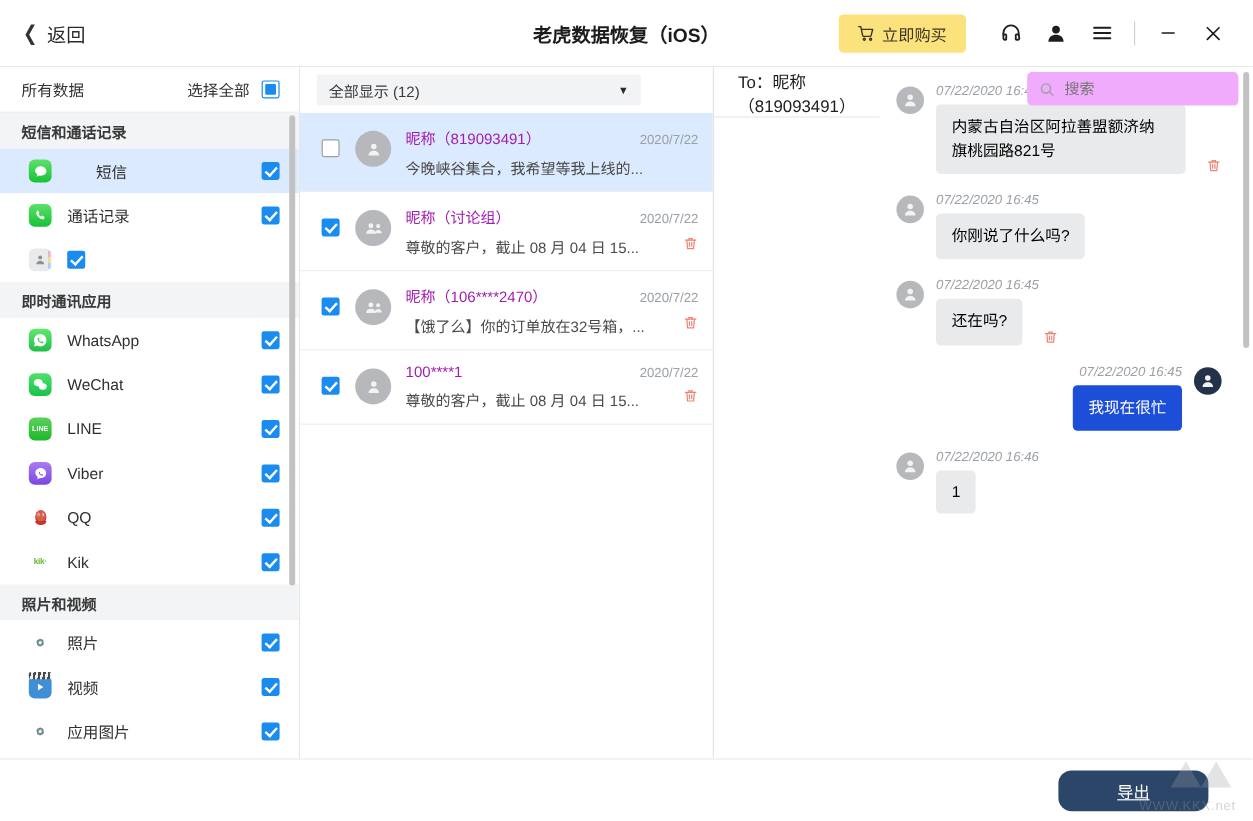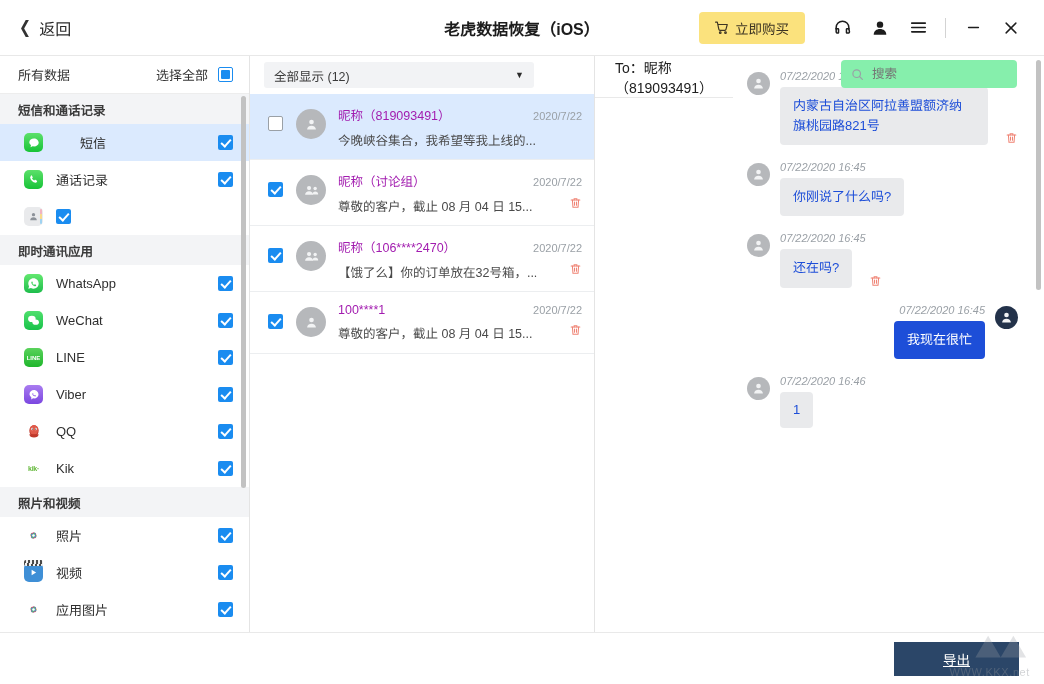--- a/index.html
+++ b/index.html
@@ -166,35 +166,35 @@
     width: 23px; height: 23px; flex: 0 0 23px; border-radius: 50%; background: #b6b8bb;
     display: flex; align-items: center; justify-content: center; margin-top: 2px;
   }
   .c-avatar.self { background: #23324a; }
   .c-col { margin-left: 10px; max-width: 320px; }
   .c-col.right { margin-left: 0; margin-right: 10px; text-align: right; }
   .c-time { font-size: 11px; color: #9aa0a6; margin-bottom: 5px; font-style: italic; }
   .bubble-line { display: flex; align-items: flex-end; gap: 9px; }
   .bubble-line.right { justify-content: flex-end; }
   .bubble {
-    background: #e9eaec; color: #1d4ed8; border-radius: 4px; padding: 9px 13px;
+    background: #e9eaec; color: #000000; border-radius: 4px; padding: 9px 13px;
     font-size: 13px; line-height: 1.55; max-width: 240px; word-break: break-all; text-align: left;
   }
   .bubble.self { background: #1d4ed8; color: #ffffff; border-radius: 4px; }
   .bubble.tiny { padding: 8px 13px; min-width: 26px; }
 
   
   .footer {
     height: 52px; flex: 0 0 52px; background: #fff; border-top: 1px solid #e9e9e9;
     display: flex; align-items: center; justify-content: flex-end; padding-right: 20px;
     position: relative; z-index: 3;
   }
   .export-btn {
-    width: 125px; height: 34px; background: #2b4668; color: #fff; border: none; border-radius: 0;
-    font-size: 13.5px; cursor: pointer; font-family: inherit; margin-right: 5px; text-decoration: underline;
+    width: 125px; height: 34px; background: #2b4668; color: #fff; border: none; border-radius: 11px;
+    font-size: 13.5px; cursor: pointer; font-family: inherit; margin-right: 17px; text-decoration: underline;
   }
   
   .watermark {
     position: absolute; right: 8px; bottom: 4px; width: 120px; height: 76px;
     pointer-events: none; z-index: 9; opacity: 0.38;
   }
   .wm-txt {
     position: absolute; bottom: 2px; right: 6px; font-size: 11px; color: #8b8f95;
     letter-spacing: 0.6px; font-family: "Liberation Sans", sans-serif;
   }
@@ -628,21 +628,21 @@
           </div>
         <div class="chat-scrollbar"></div>
       </div>
     </div>
   </div>
 
   <div class="footer">
     <button class="export-btn">导出</button>
   </div>
 
-  <div style="position:absolute; right:27px; top:60px; width:176px; height:28px; background:#86efac;
+  <div style="position:absolute; right:12px; top:60px; width:176px; height:28px; background:#f0abfc;
               border-radius:4px; display:flex; align-items:center; padding:0 10px; gap:8px;">
     <svg width="13" height="13" viewBox="0 0 24 24" fill="none" stroke="#9aa0a6" stroke-width="2.2" stroke-linecap="round">
       <circle cx="10.5" cy="10.5" r="7"></circle>
         <line x1="15.7" y1="15.7" x2="21" y2="21"></line>
     </svg>
     <input type="text" style="border: none; background: transparent; outline: none; font-size: 12.5px; color: rgb(68, 68, 68); font-family: &quot;Liberation Sans&quot;, sans-serif; width: 130px;" placeholder="搜索">
   </div>
 
   <div class="watermark">
     <div class="wm-mark">⛰⛰</div>

